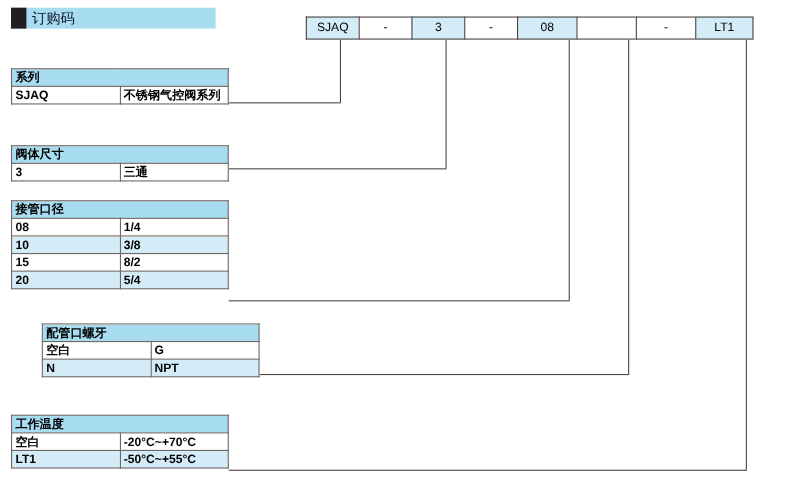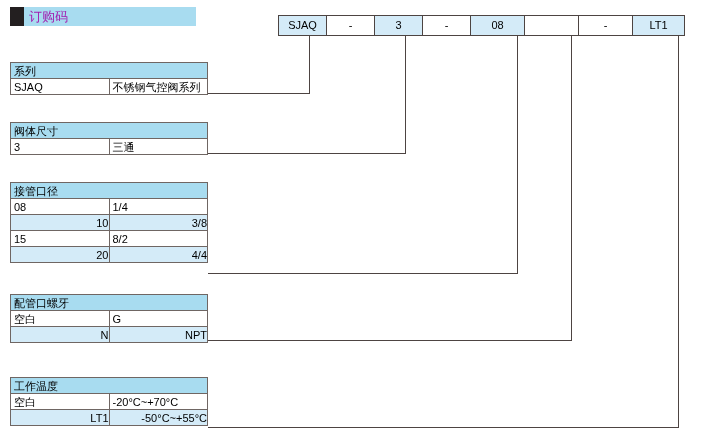--- a/index.html
+++ b/index.html
@@ -31,21 +31,21 @@
   .title-marker {
     width: 14px;
     height: 19px;
     background: #231f20;
     flex: 0 0 auto;
   }
   .title-text {
     padding-left: 5px;
     font-size: 13px;
     line-height: 19px;
-    color: #a21caf;
+    color: #0f172a;
     white-space: nowrap;
   }
 
   
   .code-row {
     position: absolute;
     left: 278px;
     top: 15px;
     height: 21px;
     display: flex;
@@ -82,31 +82,31 @@
     border-collapse: collapse;
     table-layout: fixed;
     background: #ffffff;
   }
   .opt-table td, .opt-table th {
     border: 1px solid #6f6663;
     height: 15px;
     padding: 0 0 0 3px;
     font-size: 11px;
     line-height: 14px;
-    font-weight: normal;
+    font-weight: bold;
     text-align: left;
     white-space: nowrap;
     overflow: hidden;
     color: #000;
   }
   .opt-table th {
     background: #a8dcf0;
   }
   .opt-table td.code-col { width: 52px; }
-  .opt-table tr.stripe td { background: #d4ebf8; text-align: right; }
+  .opt-table tr.stripe td { background: #d4ebf8; }
 </style>
 </head>
 <body>
 
 <div class="title-bar">
   <div class="title-marker"></div>
   <div class="title-text">订购码</div>
 </div>
 
 <div class="code-row" id="code-row">
@@ -140,21 +140,21 @@
           <th colspan="2">系列</th>
         </tr>
       </thead>
       <tbody>
         <tr>
           <td class="code-col">SJAQ</td>
           <td>不锈钢气控阀系列</td>
         </tr>
       </tbody>
     </table>
-    <table class="opt-table" style="top: 122px;">
+    <table class="opt-table" style="top: 132px;">
       <thead>
         <tr>
           <th colspan="2">阀体尺寸</th>
         </tr>
       </thead>
       <tbody>
         <tr>
           <td class="code-col">3</td>
           <td>三通</td>
         </tr>
@@ -174,25 +174,25 @@
         <tr class="stripe">
           <td class="code-col">10</td>
           <td>3/8</td>
         </tr>
         <tr>
           <td class="code-col">15</td>
           <td>8/2</td>
         </tr>
         <tr class="stripe">
           <td class="code-col">20</td>
-          <td>4/4</td>
-        </tr>
-      </tbody>
-    </table>
-    <table class="opt-table" style="top: 294px;">
+          <td>5/4</td>
+        </tr>
+      </tbody>
+    </table>
+    <table class="opt-table" style="top: 294px; margin-left: 28px;">
       <thead>
         <tr>
           <th colspan="2">配管口螺牙</th>
         </tr>
       </thead>
       <tbody>
         <tr>
           <td class="code-col">空白</td>
           <td>G</td>
         </tr>

